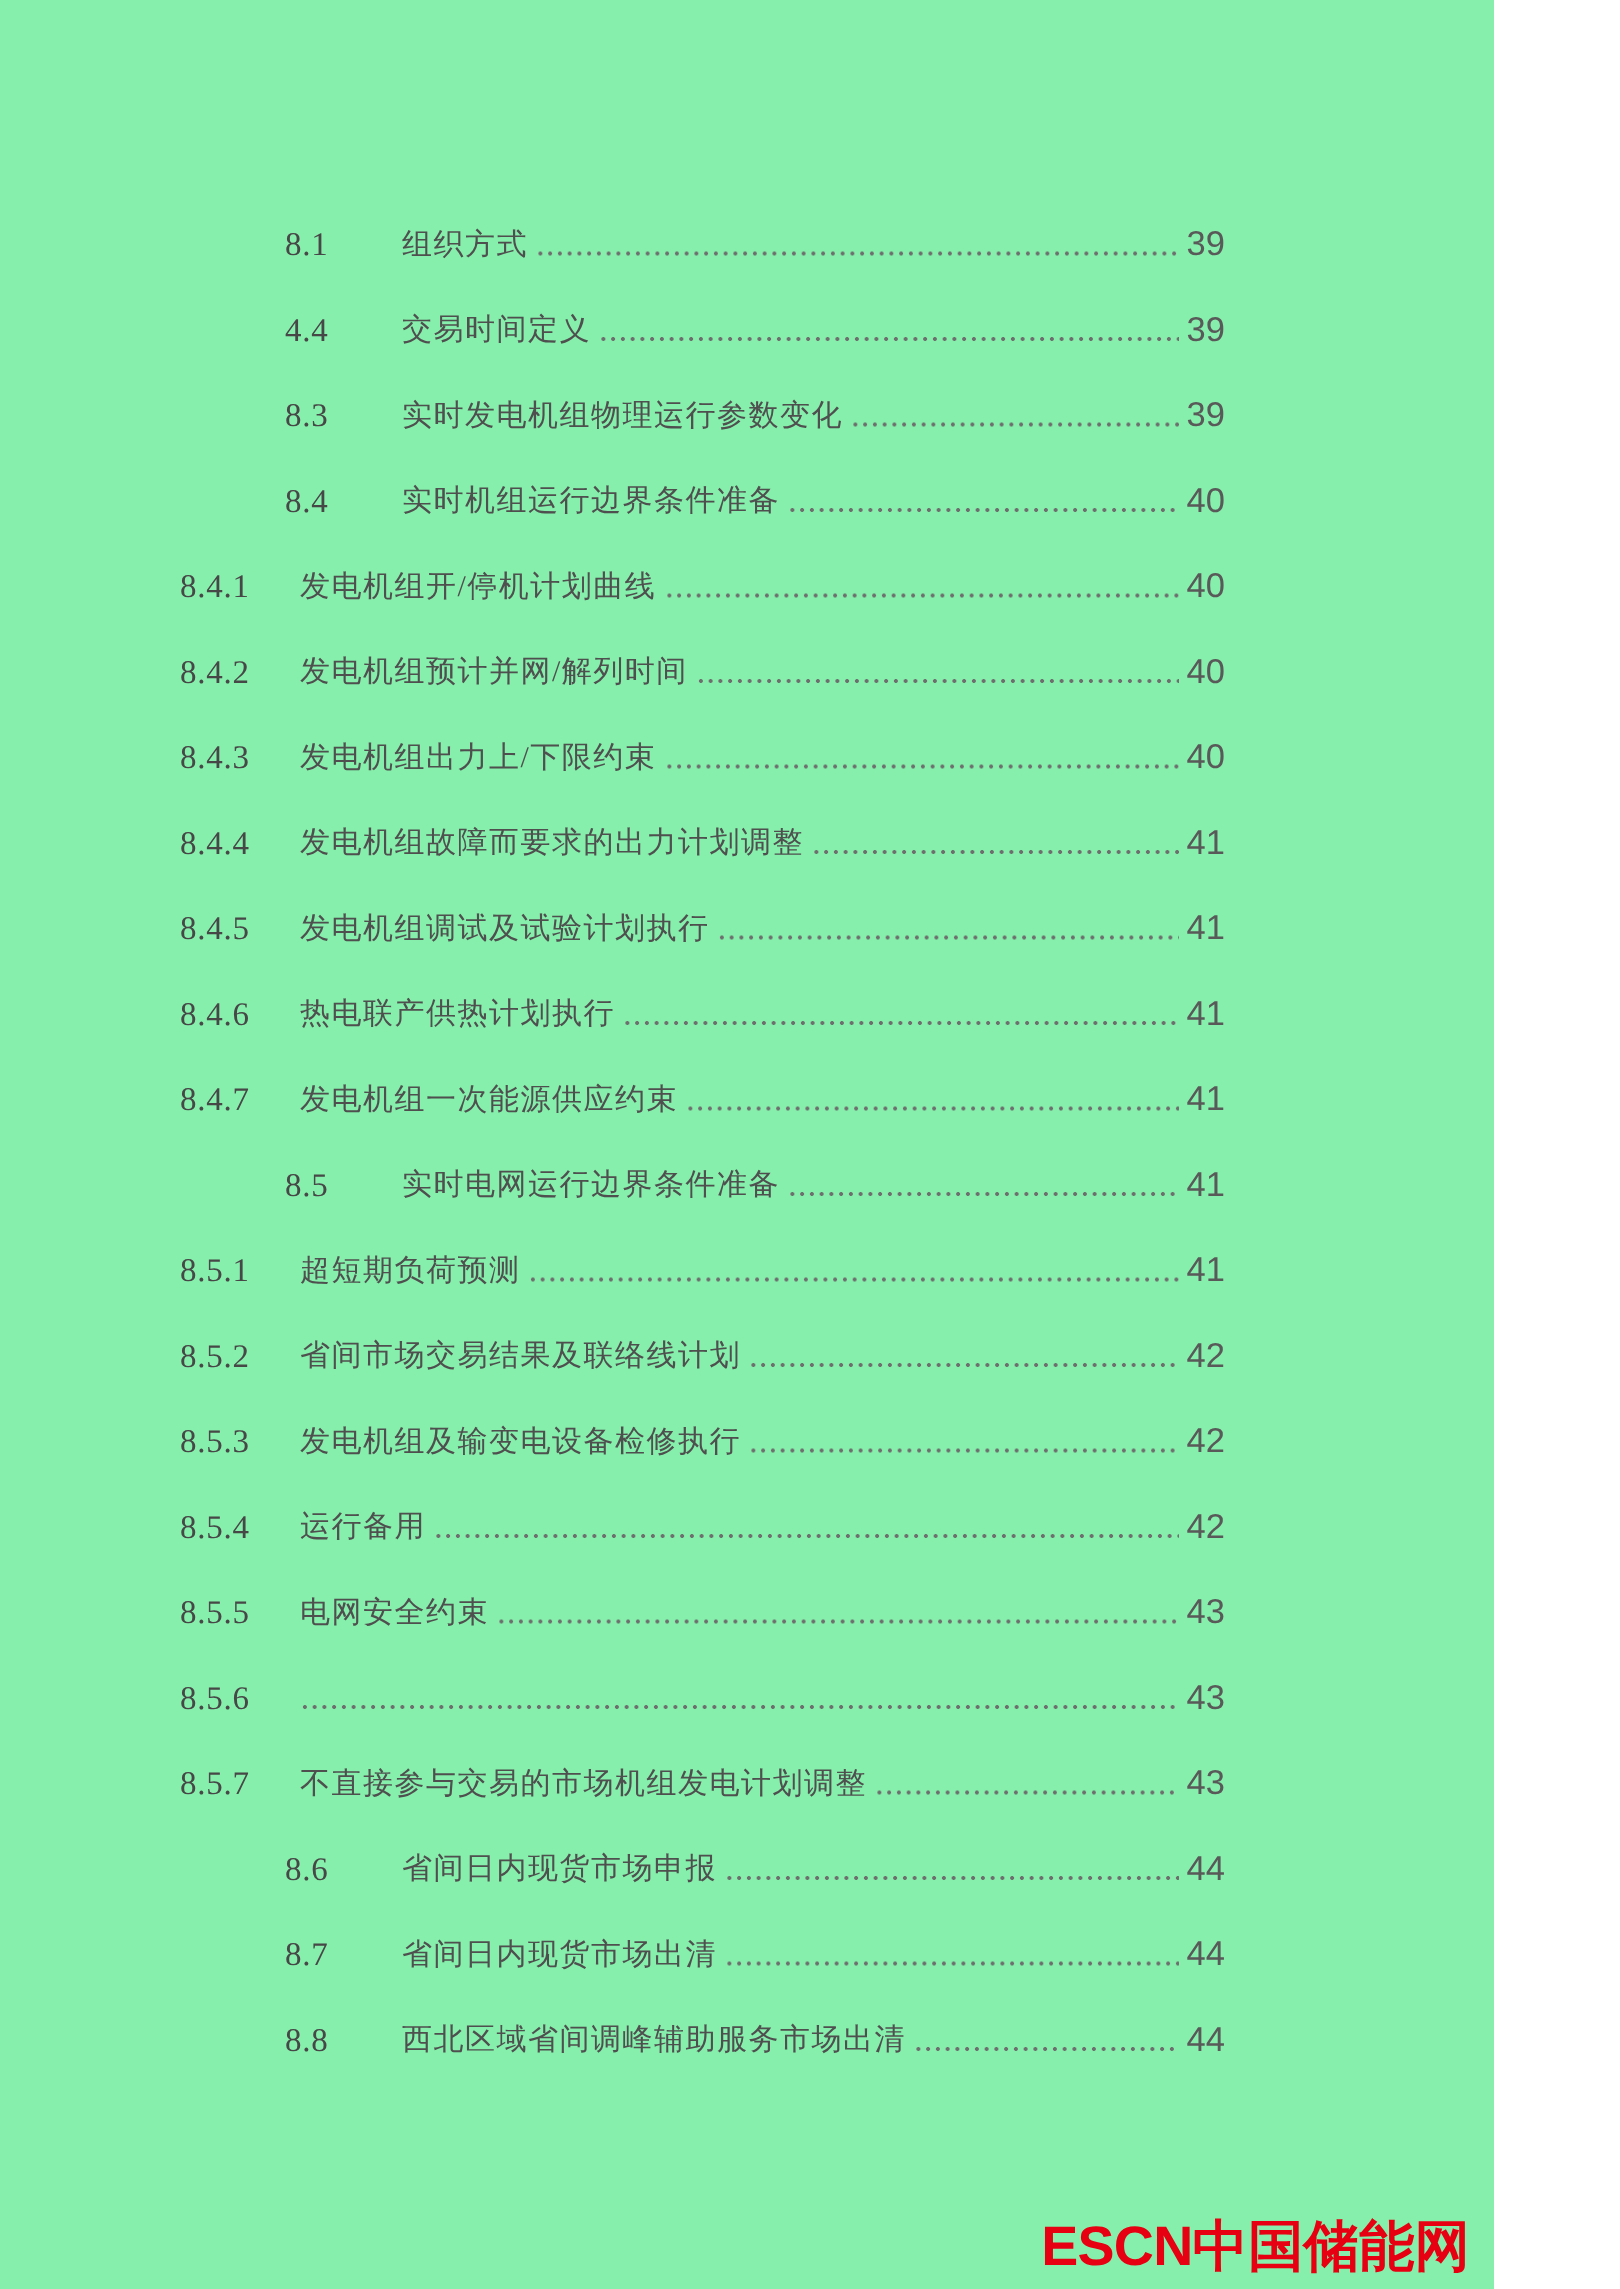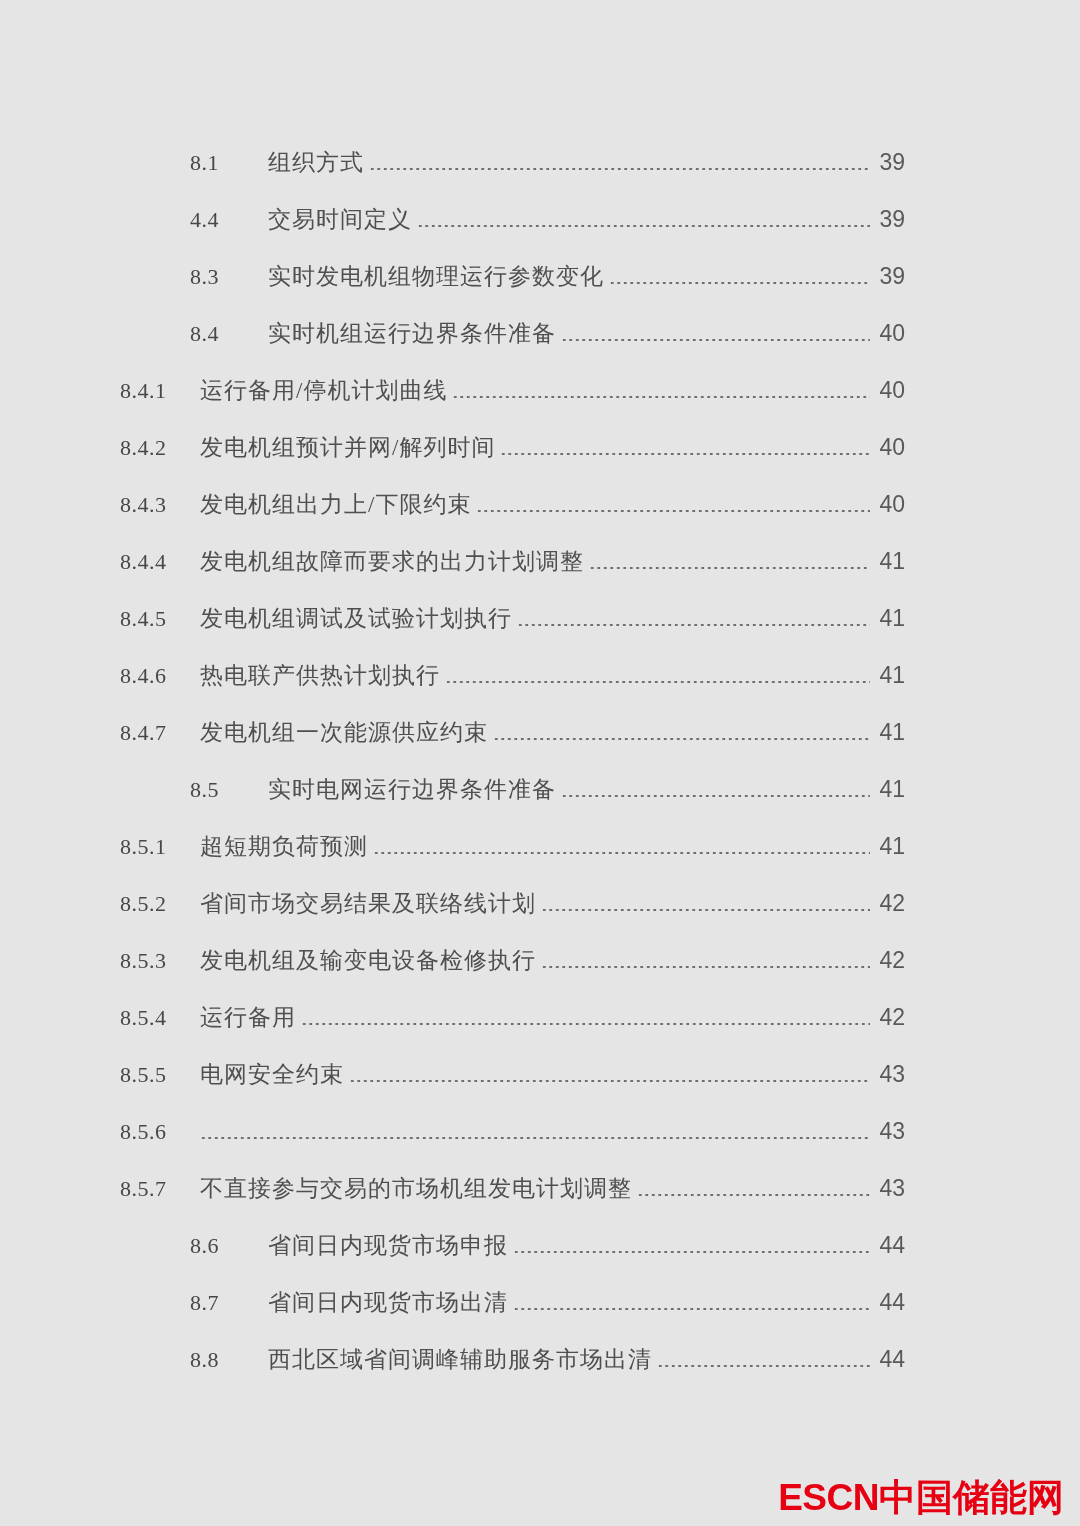--- a/index.html
+++ b/index.html
@@ -4,22 +4,22 @@
 <style>
   * { margin: 0; padding: 0; box-sizing: border-box; }
   html, body {
     width: 1080px; height: 1526px;
     background: #ffffff;
     font-family: "Liberation Serif", "DejaVu Serif", serif;
     overflow: hidden;
   }
   .page {
     position: relative;
-    width: 1080px; height: 1526px;
-    background: #e5e5e5;
+    width: 996px; height: 1526px;
+    background: #86efac;
   }
   .toc {
     position: absolute;
     top: 134px; left: 0; right: 0;
   }
   .toc-row {
     display: flex;
     align-items: center;
     height: 57px;
     padding-right: 175px;
@@ -29,42 +29,41 @@
   .toc-row.lv3 { padding-left: 120px; }
   .toc-row .num {
     font-size: 22px;
     color: #474747;
     flex: 0 0 auto;
     letter-spacing: 0.5px;
   }
   .toc-row.lv2 .num { width: 78px; }
   .toc-row.lv3 .num { width: 80px; }
   .toc-row .title {
-    font-size: 23px;
+    font-size: 20px;
     letter-spacing: 1px;
     color: #4f4f4f;
     white-space: nowrap;
     flex: 0 0 auto;
     margin-right: 5px;
   }
   .leader {
     flex: 1 1 auto;
     height: 24px;
     align-self: center;
     background-image: radial-gradient(circle, #6e6e6e 1.1px, rgba(0,0,0,0) 1.5px);
     background-size: 6.5px 4px;
     background-repeat: repeat-x;
     background-position: left 16px;
     min-width: 20px;
   }
   .pagenum {
     flex: 0 0 auto;
     margin-left: 5px;
     min-width: 30px;
-    text-align: right;
     font-family: "Liberation Sans", "DejaVu Sans", sans-serif;
     font-size: 23px;
     color: #595959;
   }
   .logo {
     position: absolute;
     right: 16px;
     bottom: 3px;
     font-family: "Liberation Sans", "DejaVu Sans", sans-serif;
     font-weight: bold;
@@ -99,21 +98,21 @@
     <span class="pagenum">39</span>
   </div>
       <div class="toc-row lv2">
     <span class="num">8.4</span>
     <span class="title">实时机组运行边界条件准备</span>
     <span class="leader"></span>
     <span class="pagenum">40</span>
   </div>
       <div class="toc-row lv3">
     <span class="num">8.4.1</span>
-    <span class="title">运行备用/停机计划曲线</span>
+    <span class="title">发电机组开/停机计划曲线</span>
     <span class="leader"></span>
     <span class="pagenum">40</span>
   </div>
       <div class="toc-row lv3">
     <span class="num">8.4.2</span>
     <span class="title">发电机组预计并网/解列时间</span>
     <span class="leader"></span>
     <span class="pagenum">40</span>
   </div>
       <div class="toc-row lv3">

